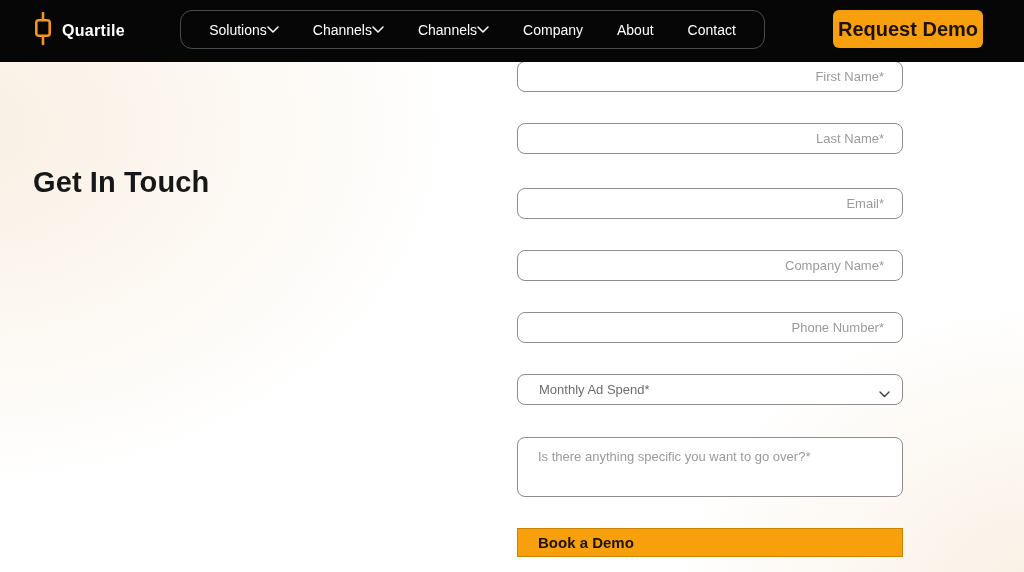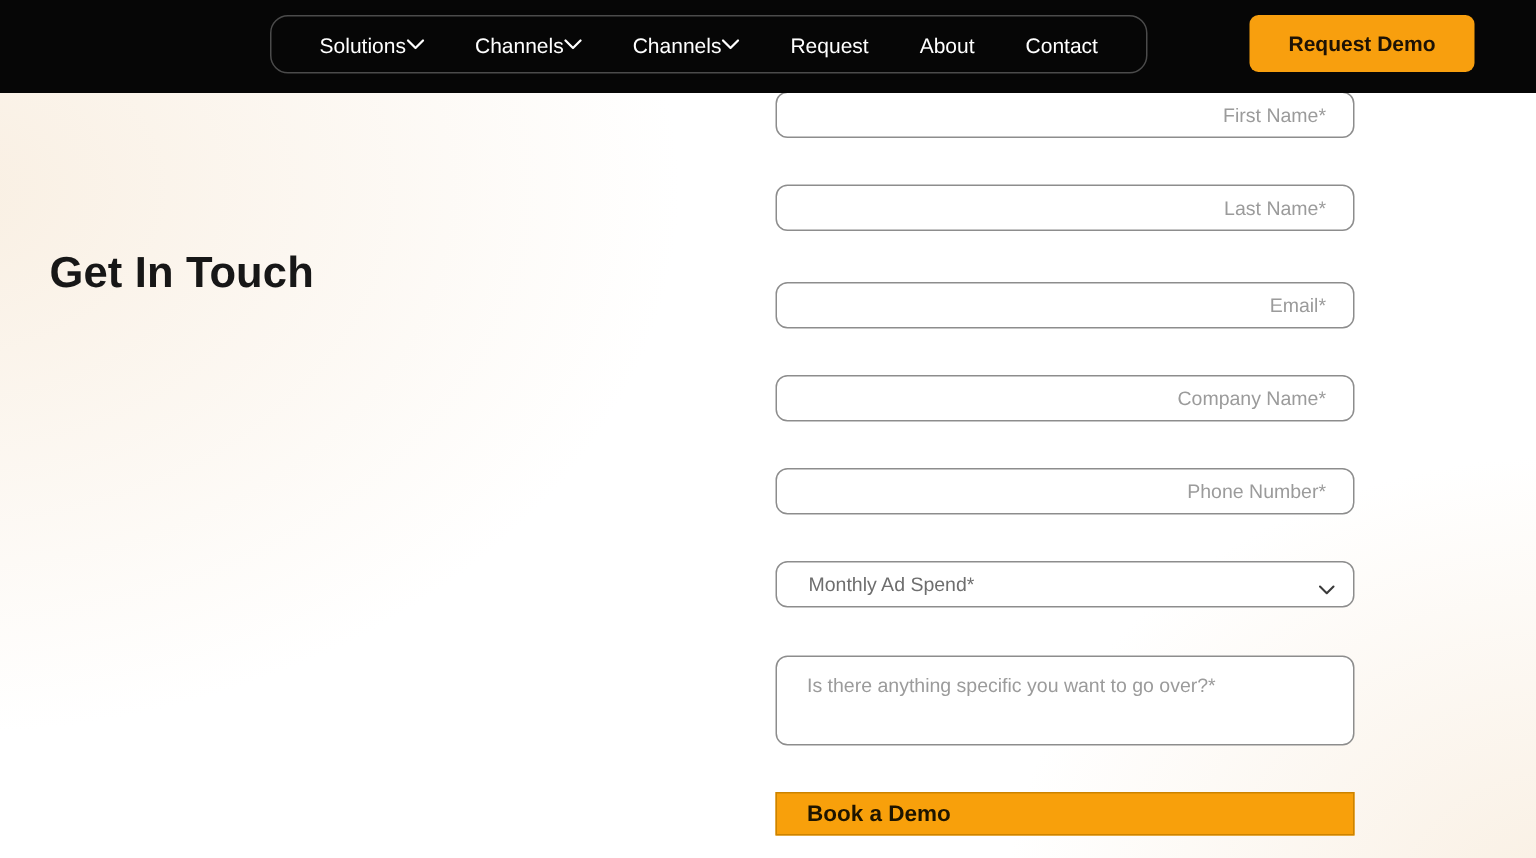--- a/index.html
+++ b/index.html
@@ -67,21 +67,21 @@
   .nav-item svg { display: block; }
   .cta-btn {
     position: absolute;
     left: 833px; top: 10px;
     width: 150px; height: 38px;
     background: #f89f0e;
     border: none;
     border-radius: 6px;
     color: #1d1205;
     font-family: "Liberation Sans", sans-serif;
-    font-size: 14px;
+    font-size: 20px;
     font-weight: 700;
     cursor: pointer;
   }
 
   
   .hero-heading {
     position: absolute;
     left: 33px; top: 163px;
     font-size: 29px;
     line-height: 38px;
@@ -170,20 +170,30 @@
     cursor: pointer;
   }
 </style>
 </head>
 <body>
 
 <div class="page">
 
   <header class="topnav">
 
+    <div class="brand">
+      <span>
+        <svg width="22" height="34" viewBox="0 0 22 34" fill="none">
+          <line x1="11" y1="1" x2="11" y2="8" stroke="#f5941f" stroke-width="2.6" stroke-linecap="round"></line>
+          <rect x="4.3" y="8.3" width="13.4" height="15.4" rx="2.5" stroke="#f5941f" stroke-width="2.6"></rect>
+          <line x1="11" y1="25" x2="11" y2="32" stroke="#f5941f" stroke-width="2.6" stroke-linecap="round"></line>
+        </svg>
+      </span>
+      <span class="brand-name">Quartile</span>
+    </div>
 
     <nav class="nav-pill">
       <div class="nav-item">
         <span>Solutions</span>
         <span>
           <svg width="12" height="7" viewBox="0 0 12 7" fill="none">
               <path d="M1 1l5 5 5-5" stroke="#ffffff" stroke-width="1.5" stroke-linecap="round" stroke-linejoin="round"></path>
             </svg>
         </span>
       </div>
@@ -197,21 +207,21 @@
       </div>
       <div class="nav-item">
         <span>Channels</span>
         <span>
           <svg width="12" height="7" viewBox="0 0 12 7" fill="none">
               <path d="M1 1l5 5 5-5" stroke="#ffffff" stroke-width="1.5" stroke-linecap="round" stroke-linejoin="round"></path>
             </svg>
         </span>
       </div>
       <div class="nav-item">
-        <span>Request</span>
+        <span>Company</span>
       </div>
       <div class="nav-item">
         <span>About</span>
       </div>
       <div class="nav-item">
         <span>Contact</span>
       </div>
     </nav>
 
     <button class="cta-btn">Request Demo</button>

